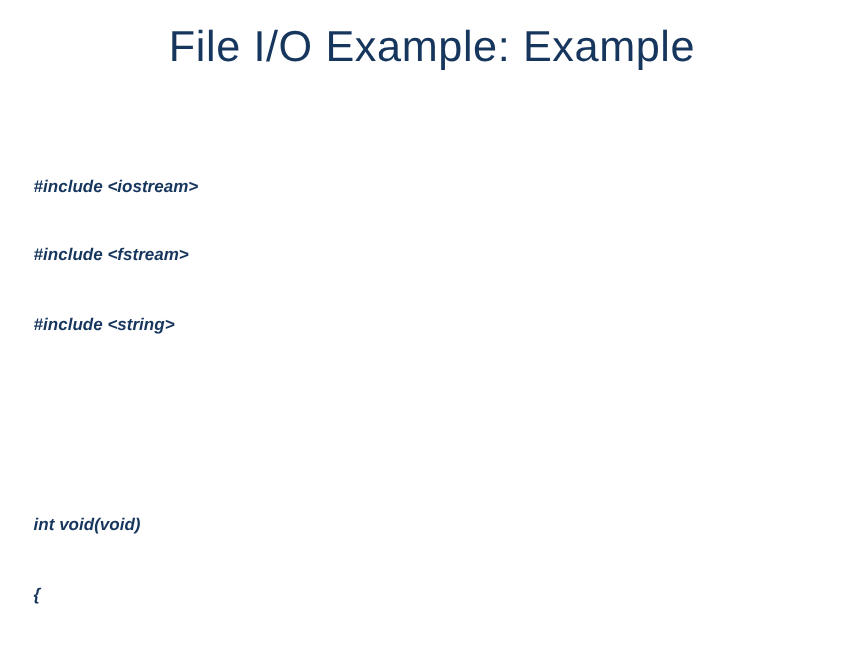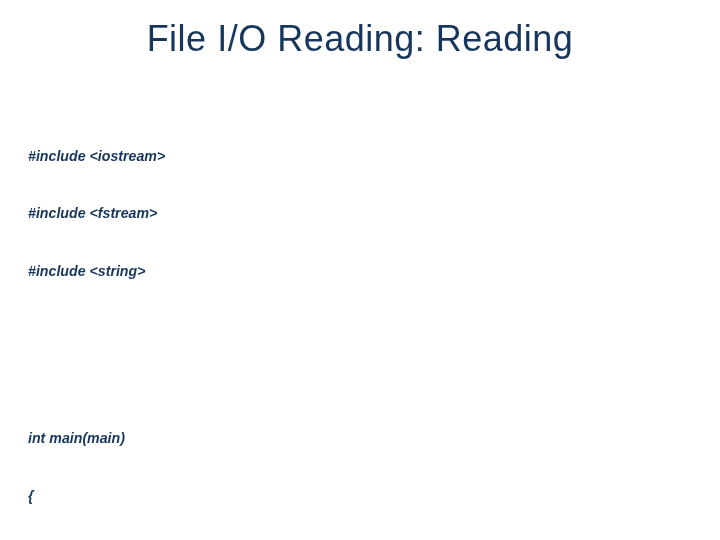--- a/index.html
+++ b/index.html
@@ -34,31 +34,31 @@
     color: #17365d;
     white-space: pre;
   }
   .block { margin-bottom: 14px; font-style: italic; }
 </style>
 </head>
 <body>
 
 <div class="slide">
 
-  <h1 class="title">File I/O Reading: Reading</h1>
+  <h1 class="title">File I/O Example: Example</h1>
 
   <div class="code">
     <div class="block">
       <div>#include &lt;iostream&gt;</div>
       <div>#include &lt;fstream&gt;</div>
       <div>#include &lt;string&gt;</div>
     </div>
 
     <div class="block">
-      <div>int main(main)</div>
+      <div>int void(void)</div>
       <div>{</div>
       
       
     </div>
 
     
   </div>
 
 </div>
 

